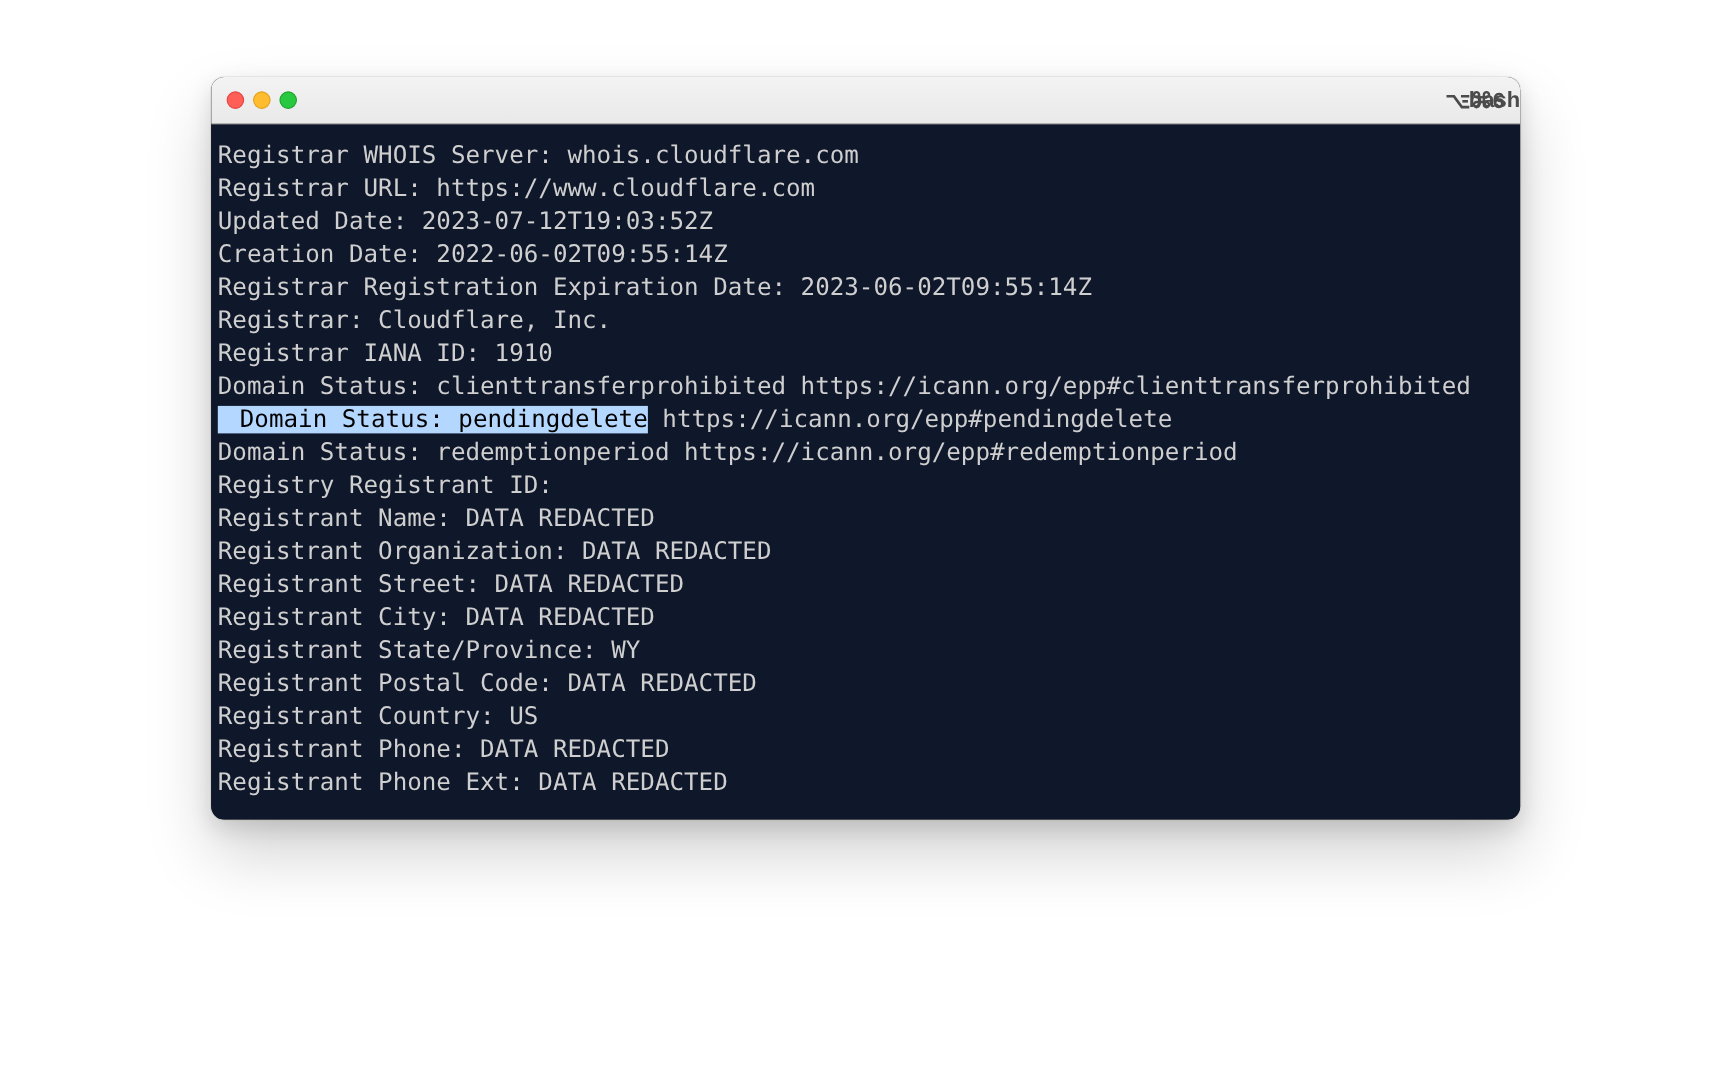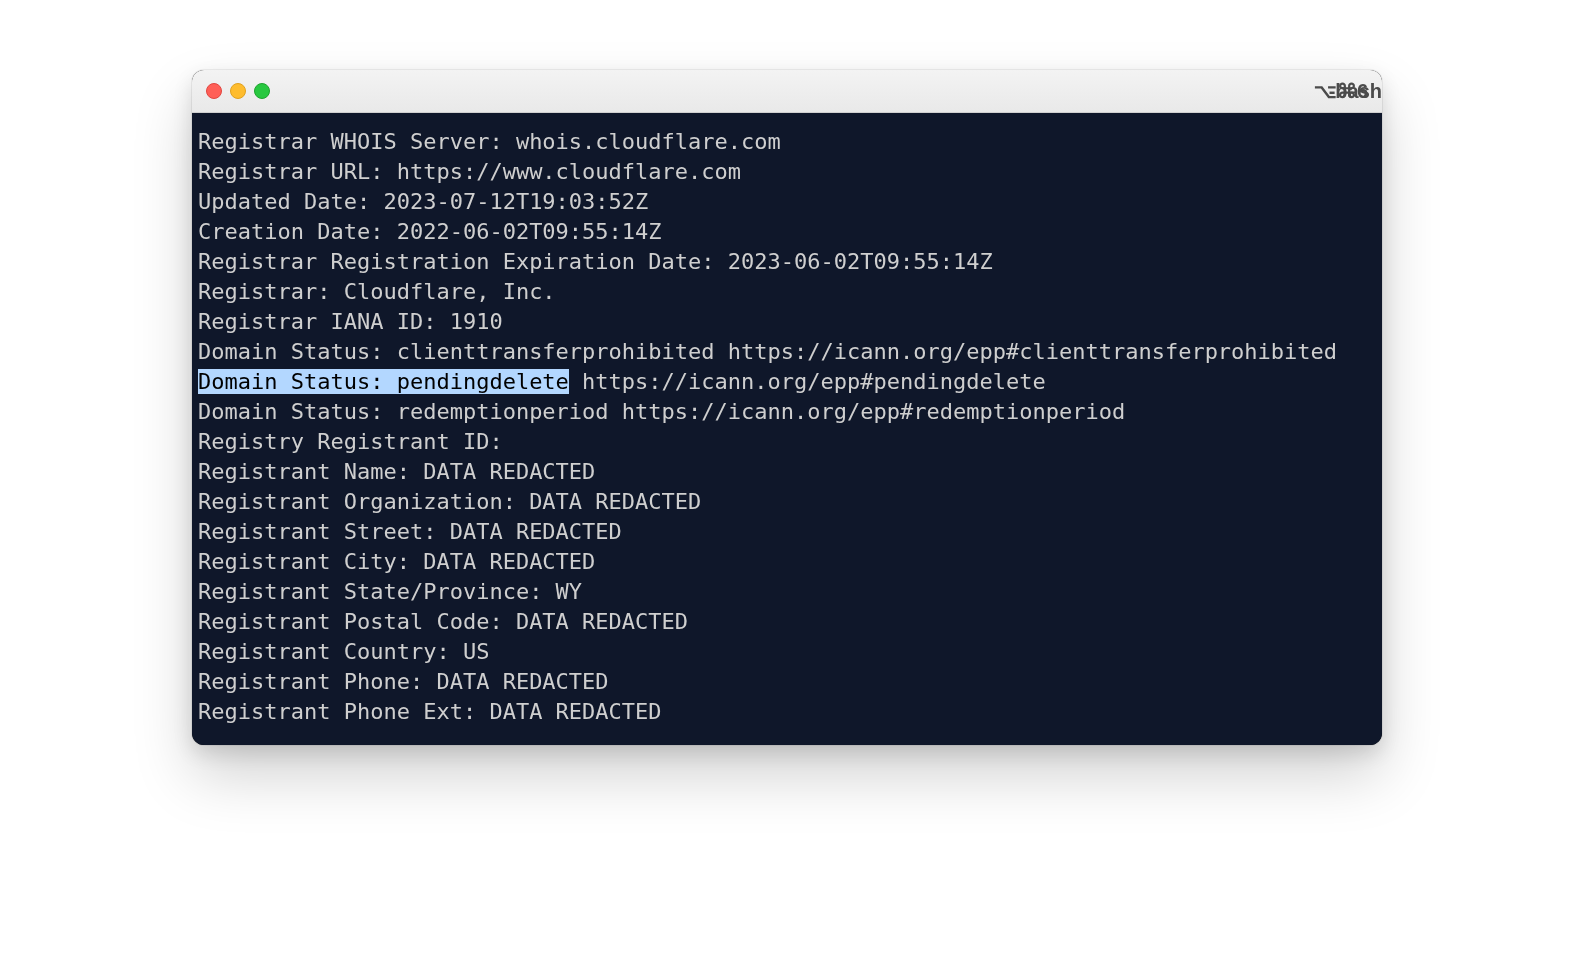--- a/index.html
+++ b/index.html
@@ -75,20 +75,21 @@
     font-size: 22px;
     line-height: 30px;
     padding: 14px 6px 18px 6px;
     white-space: pre;
     letter-spacing: 0;
   }
   .term .line { display: block; }
   .hl {
     background: #b3d7ff;
     color: #000000;
+    padding-left: 20px;
   }
 </style>
 </head>
 <body>
 
 <div class="stage">
   <div class="window">
     <div class="titlebar">
       <div class="traffic">
         <div class="tl red"></div>

